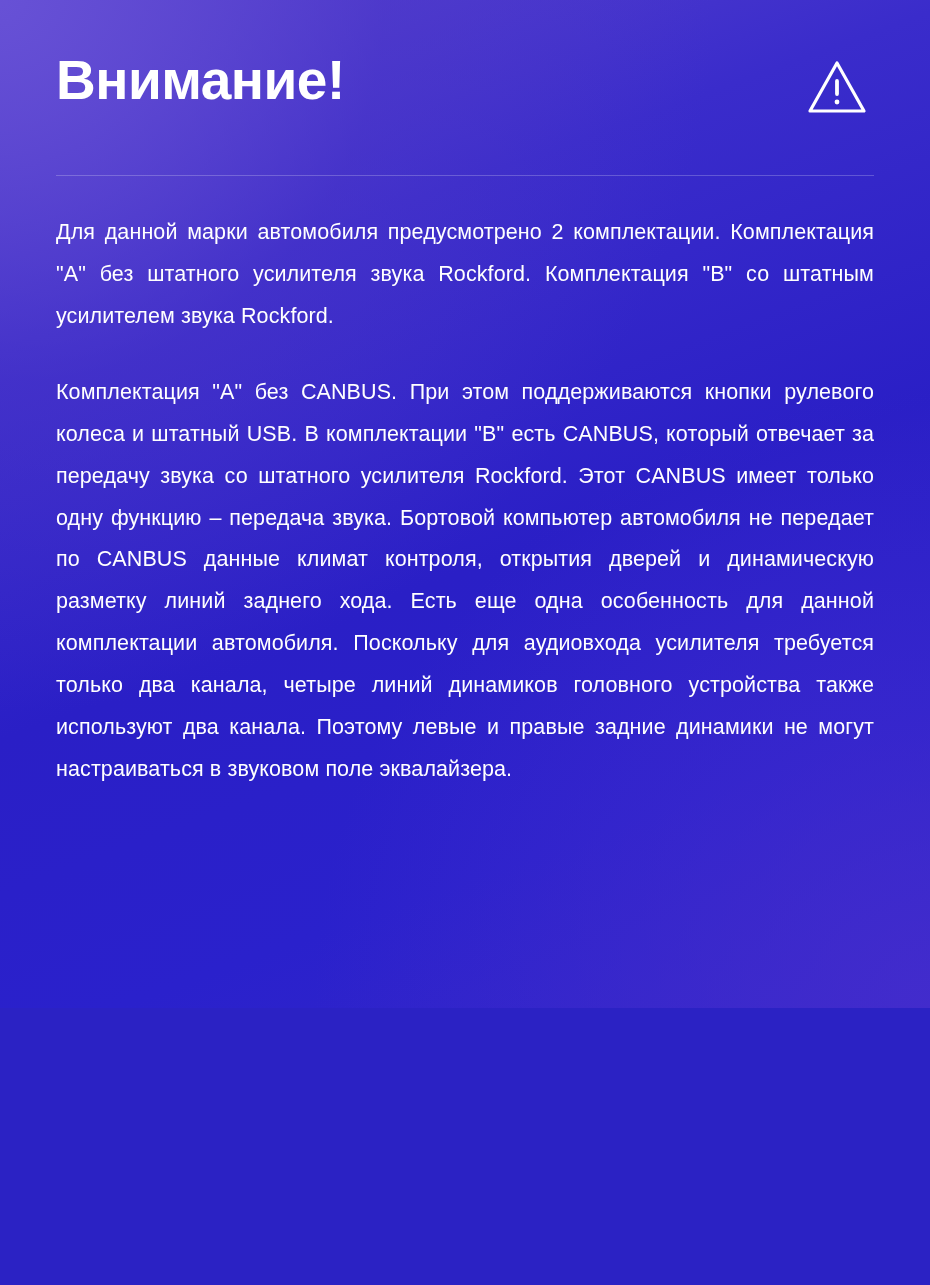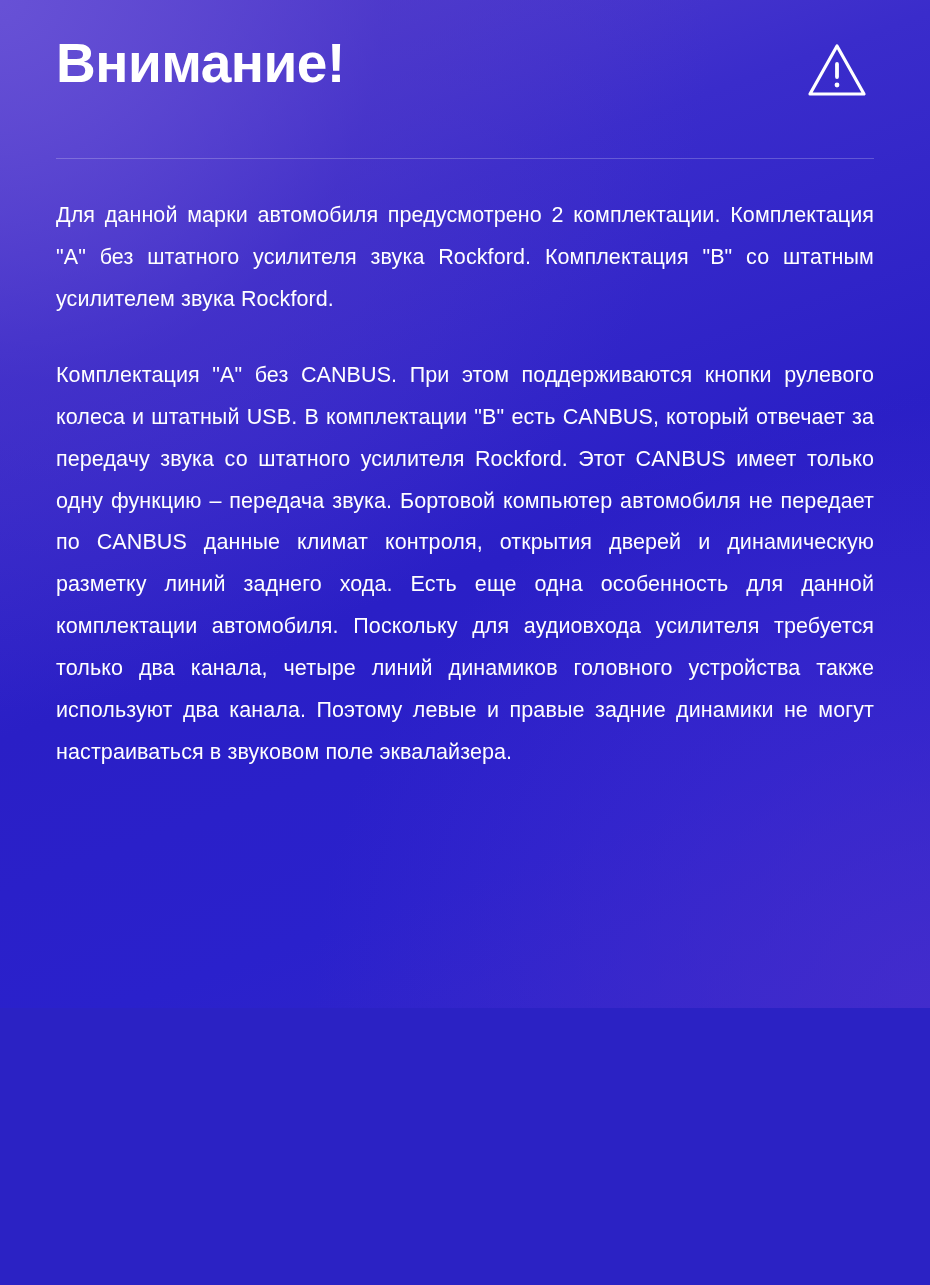--- a/index.html
+++ b/index.html
@@ -16,21 +16,21 @@
     position: relative;
     width: 930px;
     height: 1008px;
     box-sizing: border-box;
     overflow: hidden;
     background:
       radial-gradient(circle at 0% 0%, rgba(104,82,214,0.95) 0%, rgba(78,56,200,0.45) 28%, rgba(50,34,190,0.0) 52%),
       radial-gradient(circle at 100% 100%, rgba(70,45,205,0.8) 0%, rgba(50,34,190,0.0) 45%),
       linear-gradient(160deg, #5a44cf 0%, #3a2ccb 26%, #2a1fc6 55%, #2a21cc 78%, #3226c9 100%);
     color: #ffffff;
-    padding: 28px 56px 0 56px;
+    padding: 45px 56px 0 56px;
   }
   .header {
     display: flex;
     align-items: flex-start;
     justify-content: space-between;
   }
   .title {
     font-size: 55px;
     font-weight: bold;
     letter-spacing: -0.5px;

